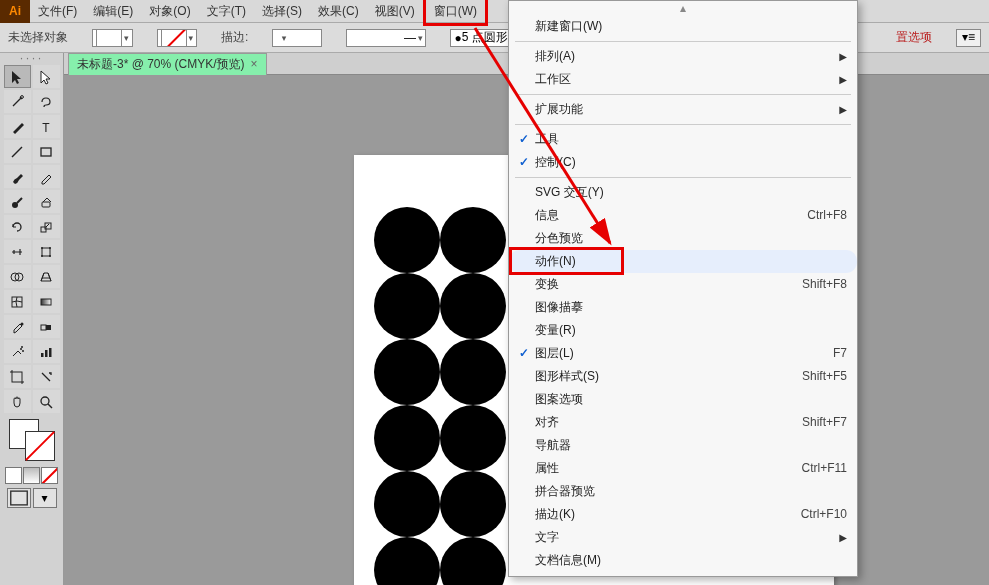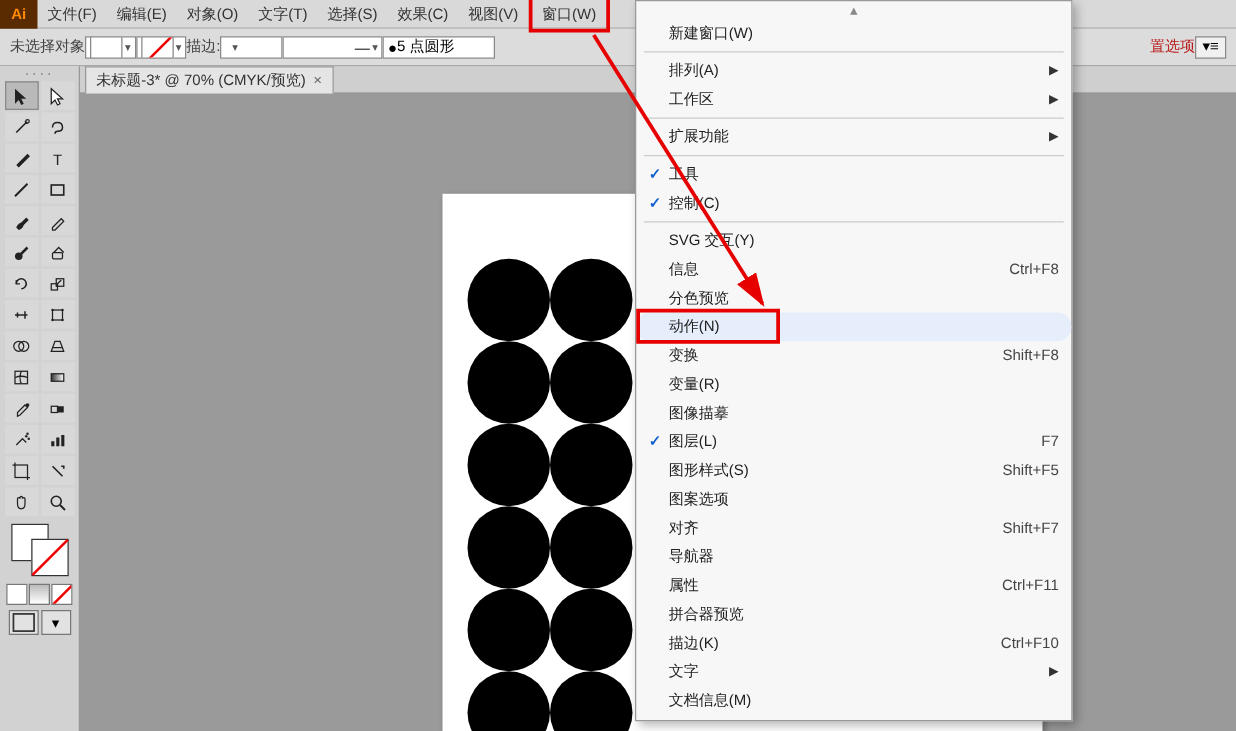--- a/index.html
+++ b/index.html
@@ -3,21 +3,21 @@
 <meta charset="utf-8">
 <style>
 * { margin: 0; padding: 0; box-sizing: border-box; font-family: "Microsoft YaHei", sans-serif; font-size: 12px; }
 body { background: #e8e8e8; width: 989px; height: 585px; overflow: hidden; position: relative; -webkit-font-smoothing: none; }
 
 .menubar { background: #d9d9d9; height: 23px; display: flex; align-items: center; border-bottom: 1px solid #aaa; }
 .app-logo { width: 30px; height: 23px; background: #5a2a00; color: #ff8a00; font-weight: bold; text-align: center; line-height: 23px; }
 .menubar-item { padding: 0 8px; line-height: 23px; cursor: default; color: #333; }
 .menubar-item.boxed { border: 3px solid #e60000; position: relative; z-index: 50; }
 
-.ctrlbar { background: #dcdcdc; height: 30px; display: flex; align-items: center; border-bottom: 1px solid #aaa; padding: 0 8px; gap: 0; }
+.ctrlbar { background: #dcdcdc; height: 30px; display: flex; align-items: center; border-bottom: 1px solid #aaa; padding: 0 8px; gap: 24px; }
 .ctrl-text { color: #444; }
 .ctrl-swatch { width: 26px; height: 18px; border: 1px solid #888; background: #fff; }
 .ctrl-swatch.diag { position: relative; overflow: hidden; }
 .ctrl-swatch.diag::after { content: ""; position: absolute; width: 35px; height: 2px; background: #e00; top: 8px; left: -4px; transform: rotate(-45deg); }
 .ctrl-dd { border: 1px solid #888; height: 18px; display: flex; align-items: center; background: #fff; padding: 0 3px; }
 .ctrl-dd .arrow { margin-left: 2px; font-size: 9px; color: #555; }
 .ctrl-num { width: 50px; }
 .ctrl-wide { width: 80px; }
 .ctrl-right-label { margin-left: auto; color: #b91c1c; }
 .more-dd { width: 25px; height: 18px; border: 1px solid #888; background: #f0f0f0; text-align: center; line-height: 15px; }
@@ -38,21 +38,21 @@
 .mode-box { width: 17px; height: 17px; border: 1px solid #777; }
 .mode-box.c1 { background: #fff; }
 .mode-box.c2 { background: linear-gradient(#bbb,#fff); }
 .mode-box.c3 { position:relative; background:#fff; overflow:hidden;}
 .mode-box.c3::after { content:""; position:absolute; width:24px; height:2px; background:#e00; top:7px; left:-4px; transform:rotate(-45deg);}
 .screen-row { display: flex; gap: 2px; margin-top: 4px; }
 .screen-box { width: 24px; height: 20px; border: 1px solid #777; background:#e2e2e2; display:flex; align-items:center; justify-content:center;}
 
 .doc-area { flex: 1; background: #9a9a9a; position: relative; }
 .doc-tab { background: #cfcfcf; height: 22px; display: flex; align-items: center; border-bottom: 1px solid #888; }
-.doc-tab-item { background: #e5e5e5; padding: 2px 8px; border: 1px solid #999; border-bottom: none; margin-left: 4px; color:#333; display:flex; gap:6px; align-items:center;}
+.doc-tab-item { background: #86efac; padding: 2px 8px; border: 1px solid #999; border-bottom: none; margin-left: 4px; color:#333; display:flex; gap:6px; align-items:center;}
 .doc-tab-item .x { color:#666; }
 .canvas-bg { position: absolute; top: 22px; left: 0; right: 0; bottom: 0; background: #9a9a9a; }
 .artboard { position: absolute; top: 80px; left: 290px; width: 480px; height: 600px; background: #fff; box-shadow: 2px 2px 5px rgba(0,0,0,.3); }
 .circle { width: 66px; height: 66px; background: #000; border-radius: 50%; position: absolute; }
 
 .dropdown { position: absolute; top: 0; left: 508px; width: 350px; background: #f7f7f7; border: 1px solid #999; box-shadow: 3px 3px 8px rgba(0,0,0,.3); padding: 4px 0; z-index: 40; }
 .dd-handle { text-align: center; color: #888; line-height: 7px; height: 10px; }
 .dd-item { display: flex; align-items: flex-end; padding: 2px 10px 2px 4px; color: #222; line-height: 19px; }
 .dd-item.highlight { background: #e6eefc; border-radius: 11px; }
 .dd-check { width: 22px; text-align: center; color: #1060d0; font-weight: bold; }
@@ -528,25 +528,25 @@
       <span class="dd-label">动作(N)</span>
       <div class="box-red" style="left: 0px; top: -3px; width: 115px; height: 28px;"></div>
     </div>
     <div class="dd-item">
       <span class="dd-check"></span>
       <span class="dd-label">变换</span>
       <span class="dd-accel">Shift+F8</span>
     </div>
     <div class="dd-item">
       <span class="dd-check"></span>
+      <span class="dd-label">图像描摹</span>
+    </div>
+    <div class="dd-item">
+      <span class="dd-check"></span>
       <span class="dd-label">变量(R)</span>
-    </div>
-    <div class="dd-item">
-      <span class="dd-check"></span>
-      <span class="dd-label">图像描摹</span>
     </div>
     <div class="dd-item">
       <span class="dd-check">✓</span>
       <span class="dd-label">图层(L)</span>
       <span class="dd-accel">F7</span>
     </div>
     <div class="dd-item">
       <span class="dd-check"></span>
       <span class="dd-label">图形样式(S)</span>
       <span class="dd-accel">Shift+F5</span>

